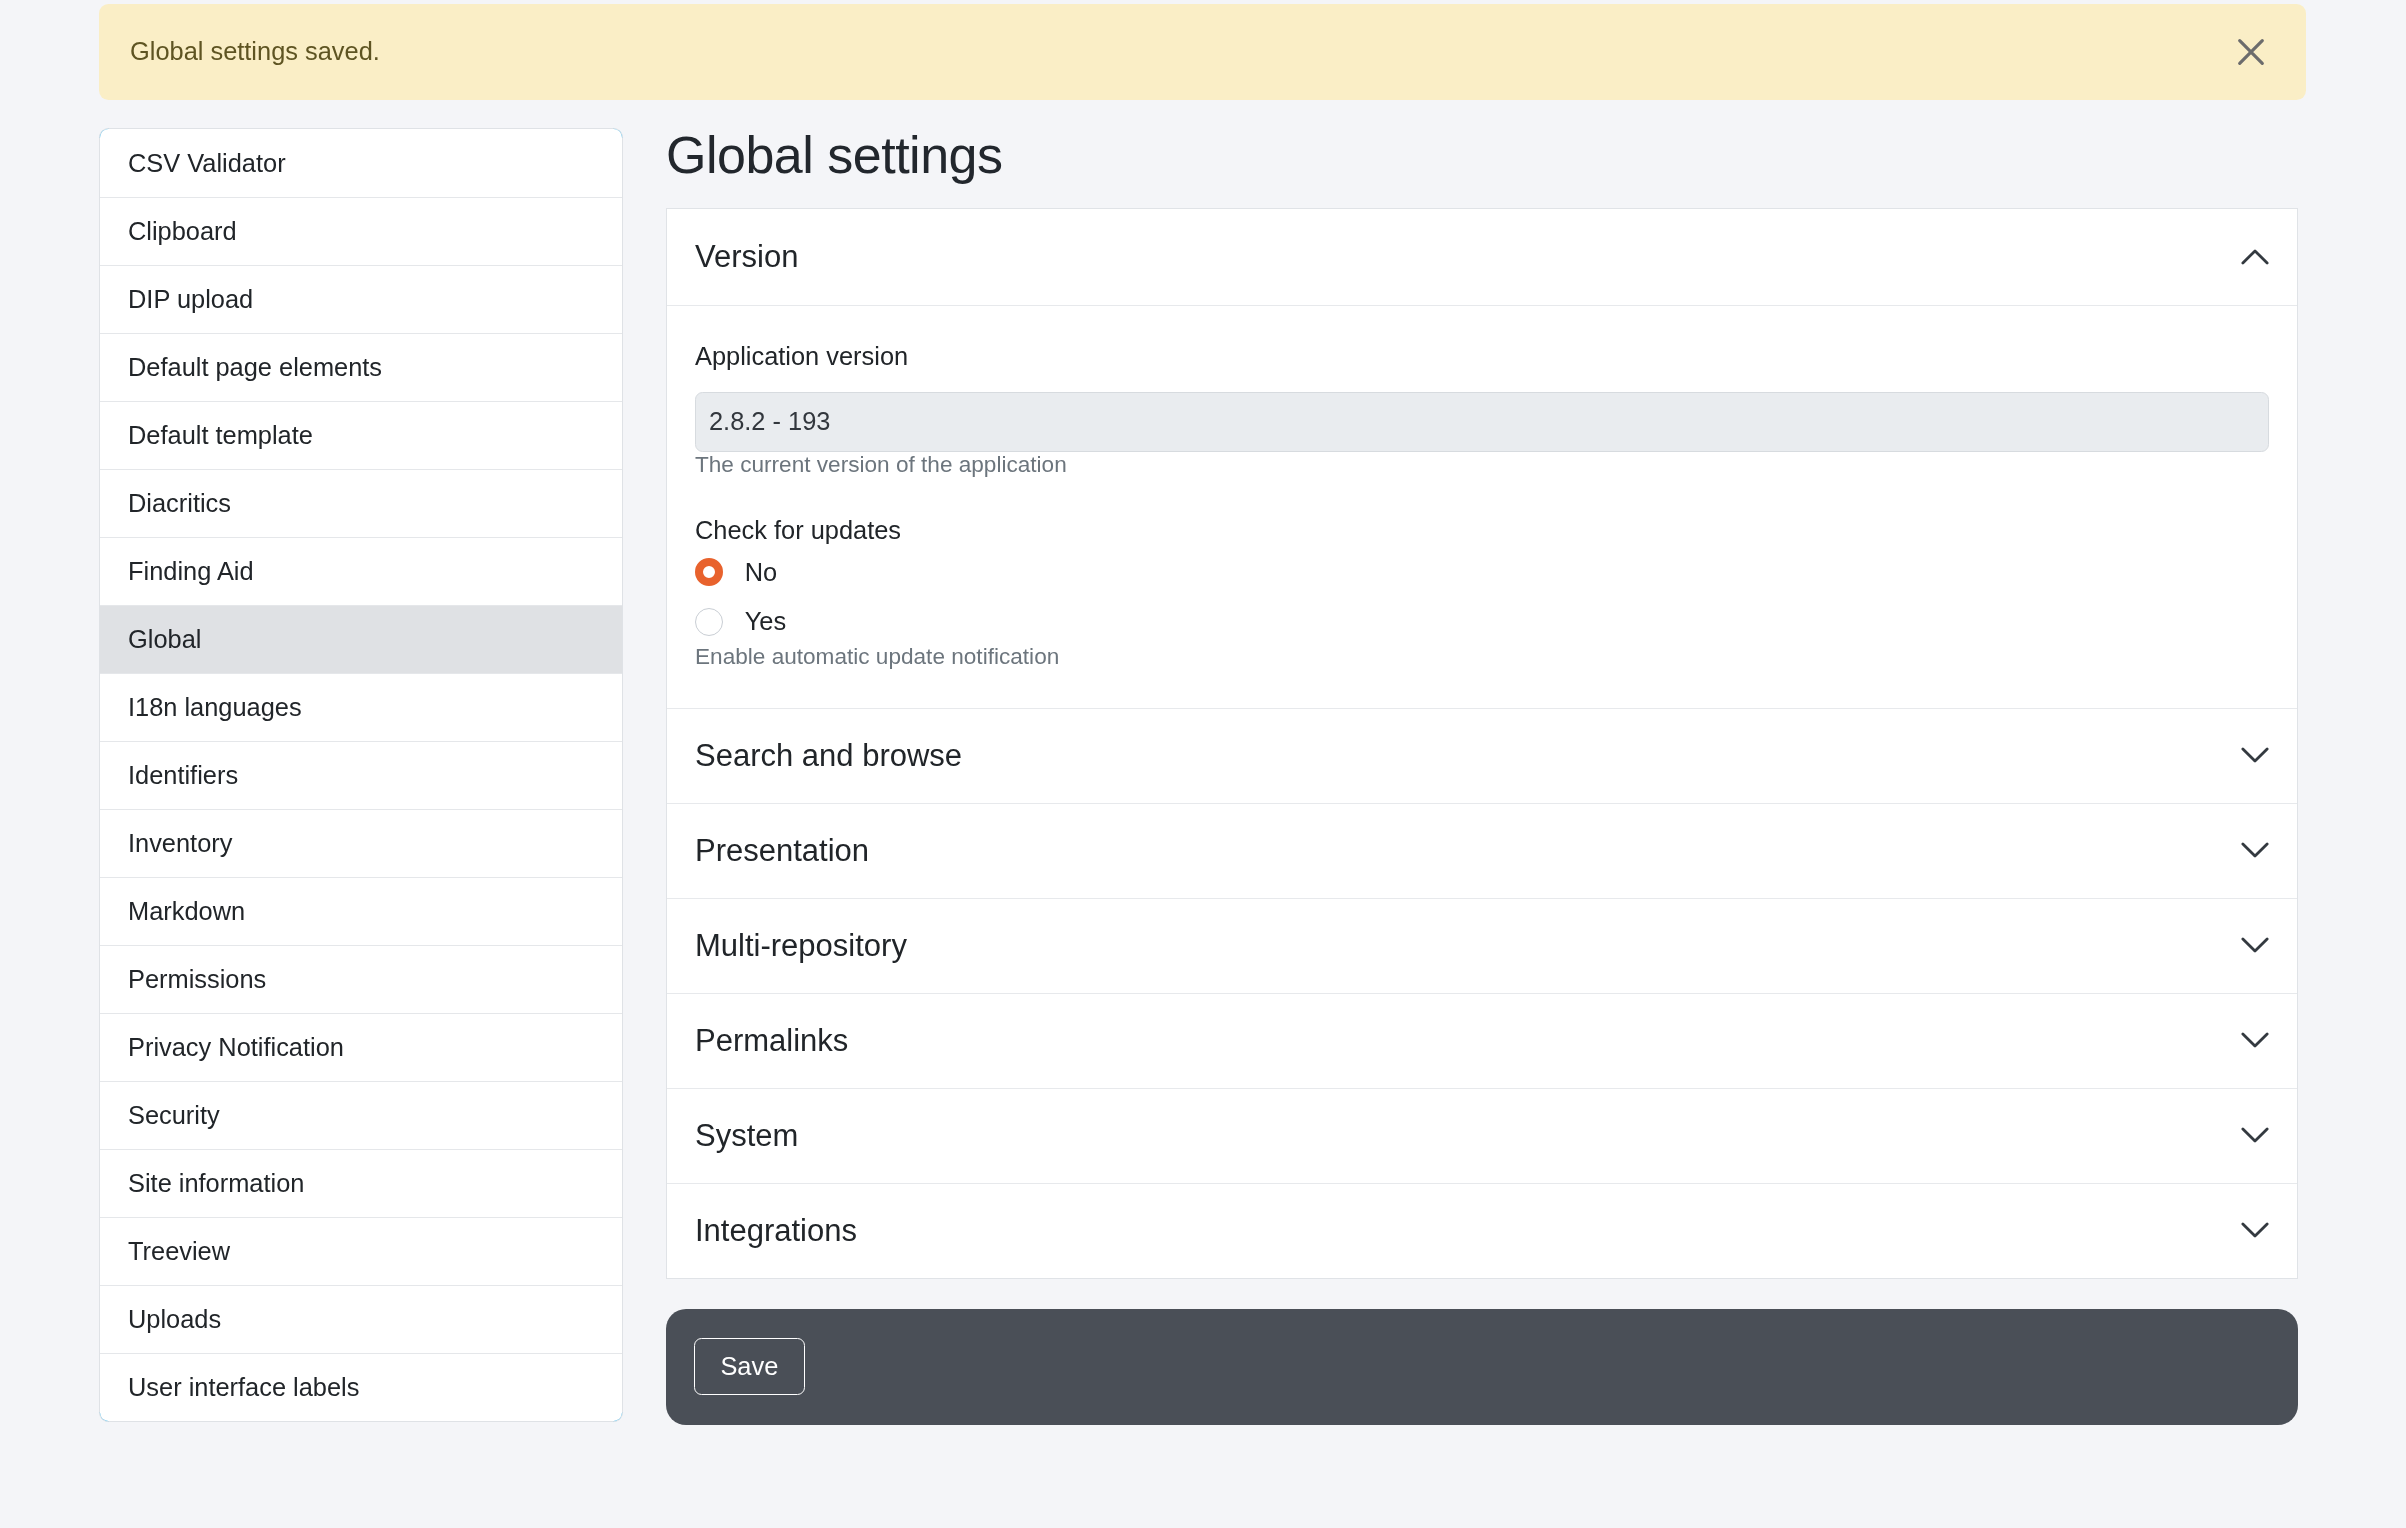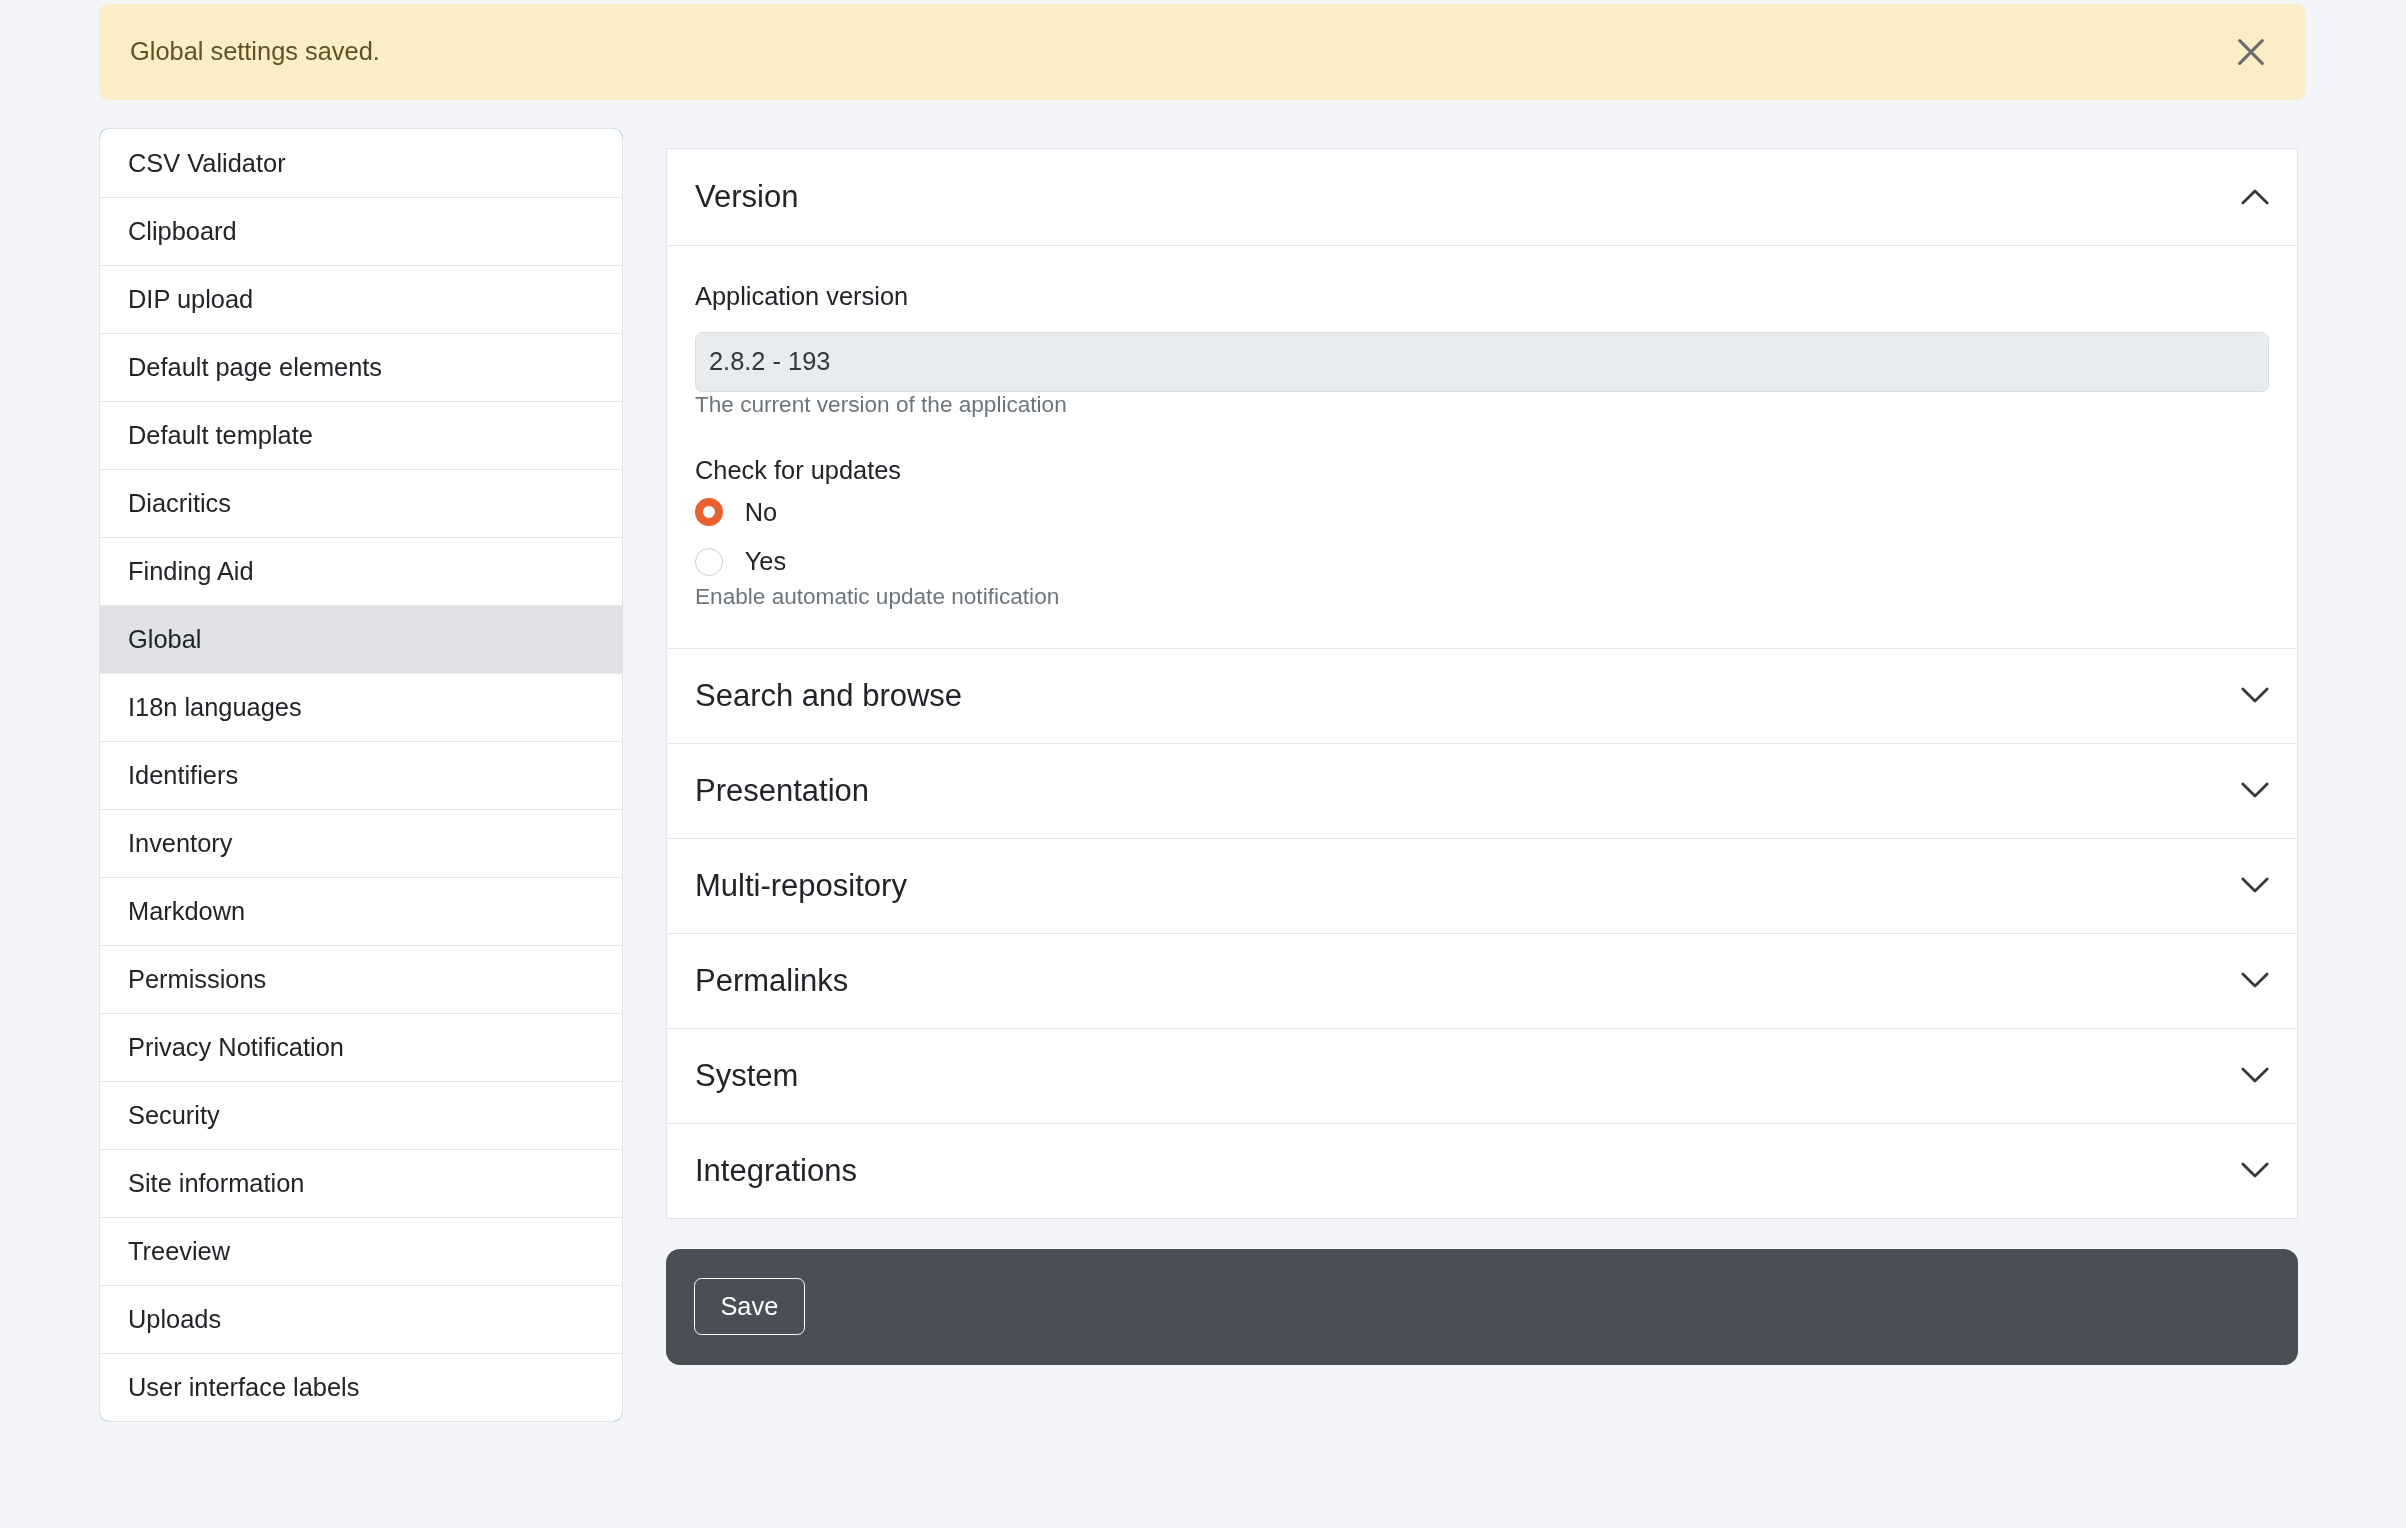--- a/index.html
+++ b/index.html
@@ -63,21 +63,21 @@
   .radio-row:first-of-type { margin-top:13px; }
   .radio { width:28px; height:28px; border-radius:50%; background:#fff; flex:0 0 auto; cursor:pointer; }
   .radio.checked { border:8.5px solid #e8622d; }
   .radio.unchecked { border:1.9px solid #c9ced4; }
   .radio-label { font-size:25.4px; color:#212529; cursor:pointer; }
 
   .chev { display:block; }
 
   
   .actions {
-    margin-top:30px; height:116px; background:#4a4f57; border-radius:14px;
+    margin-top:30px; height:116px; background:#4a4f57; border-radius:20px;
     display:flex; align-items:center; padding:0 28px;
   }
   .save-btn {
     background:transparent; border:1.4px solid #fff; color:#fff;
     border-radius:7.5px; font-size:25.4px; padding:13px 25.4px; cursor:pointer;
     font-family:inherit;
   }
 </style>
 </head>
 <body>
@@ -107,20 +107,21 @@
   <div class="side-item">Permissions</div>
   <div class="side-item">Privacy Notification</div>
   <div class="side-item">Security</div>
   <div class="side-item">Site information</div>
   <div class="side-item">Treeview</div>
   <div class="side-item">Uploads</div>
   <div class="side-item">User interface labels</div>
 </nav>
 
 <main class="main">
+  <h1 class="page-title">Global settings</h1>
 
   <div class="card">
 
     <div class="acc-header">
       <span>Version</span>
       <svg class="chev" width="28" height="17" viewBox="0 0 30 18">
         <polyline points="2,16 15,3 28,16" fill="none" stroke="#343a40" stroke-width="3" stroke-linecap="round" stroke-linejoin="round"></polyline>
       </svg>
     </div>
 

